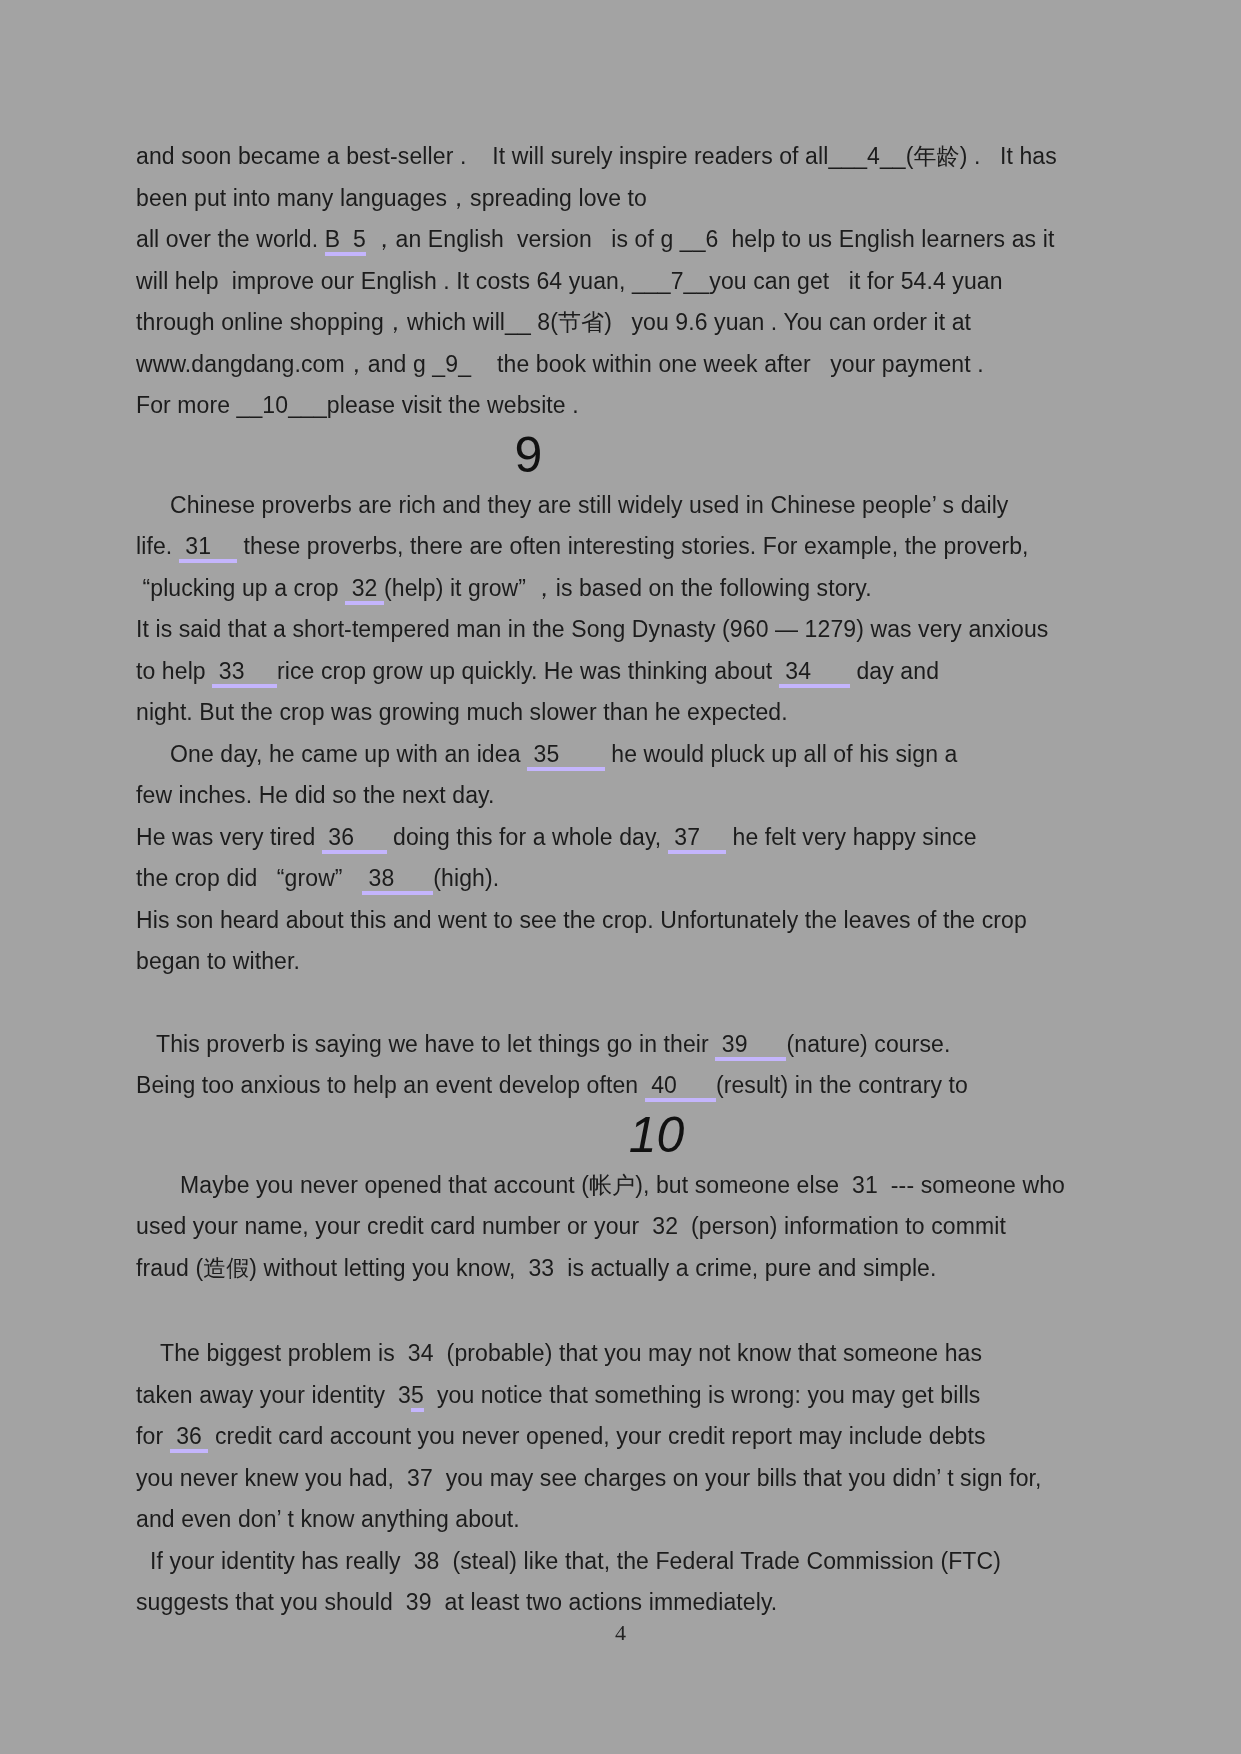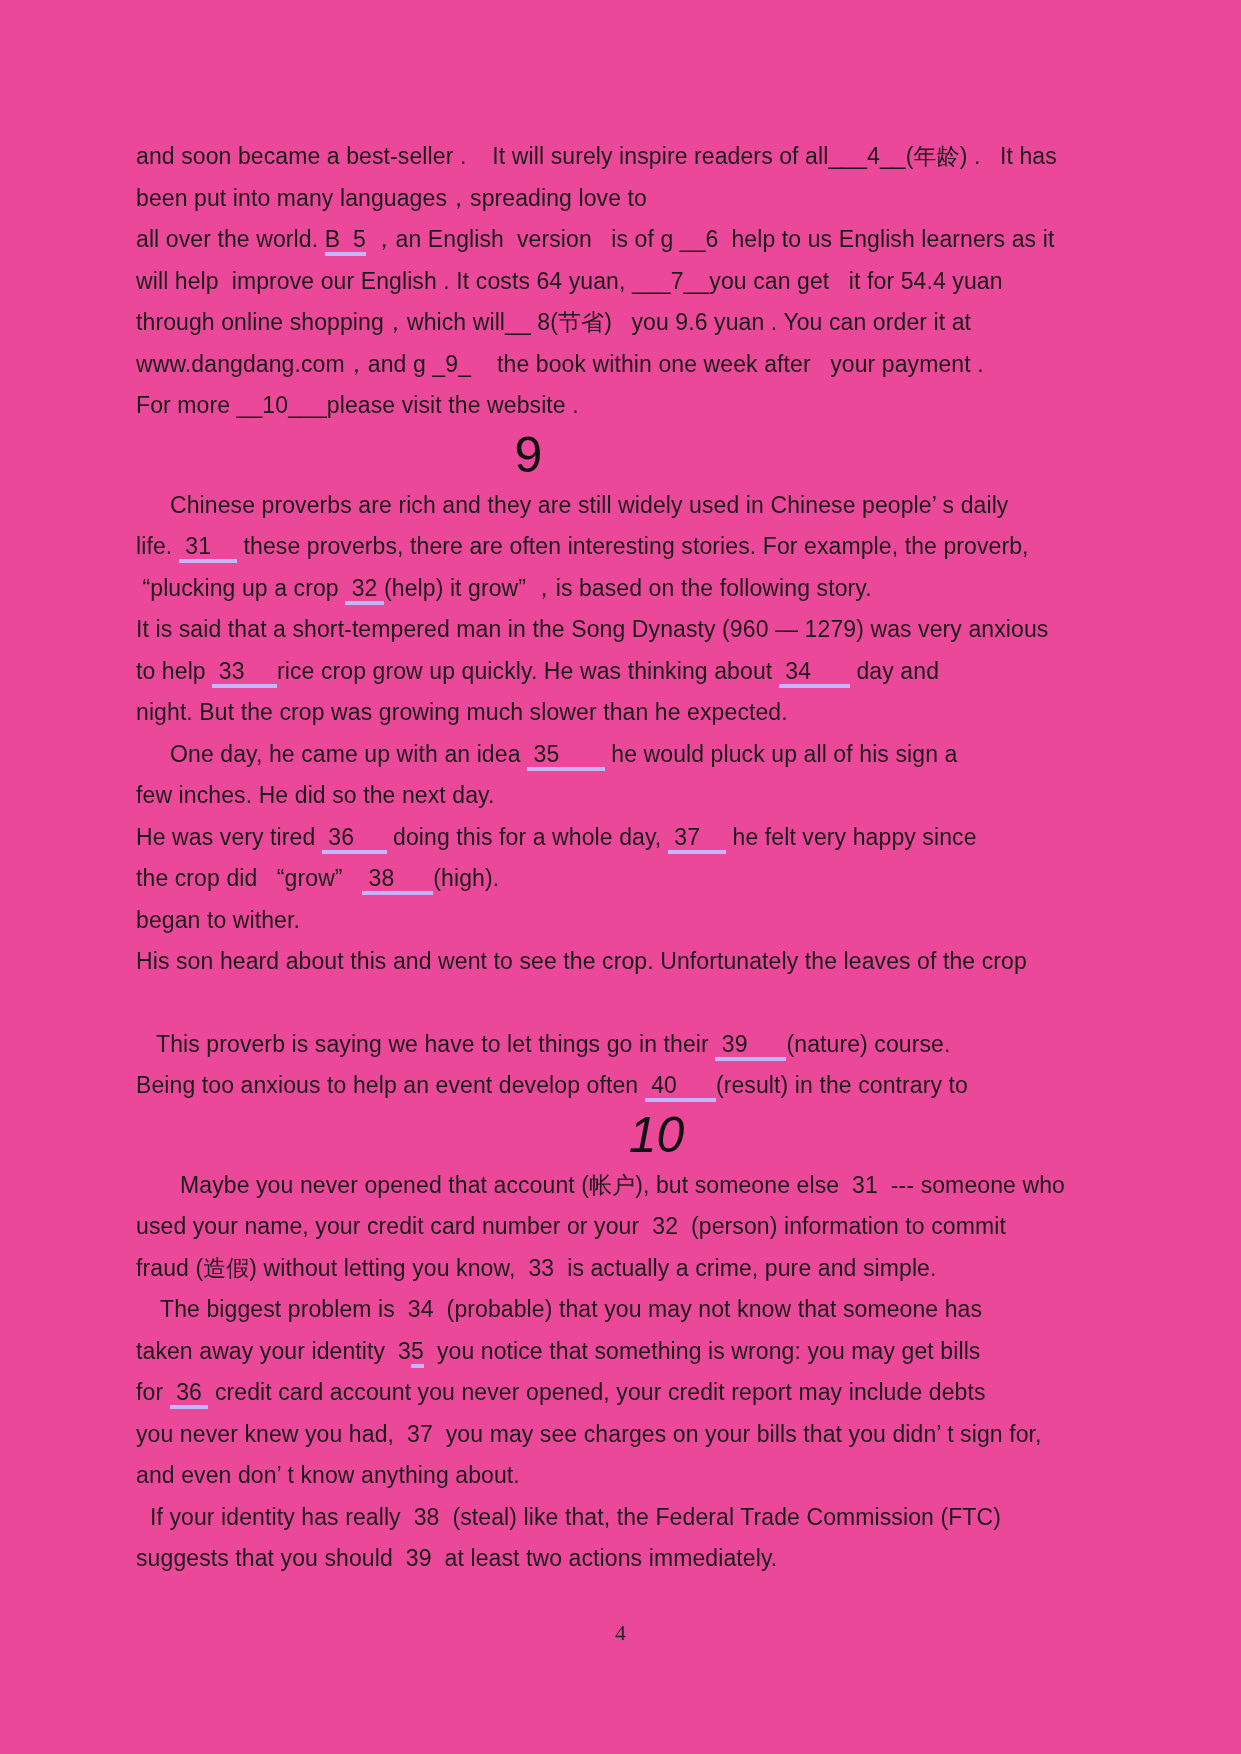--- a/index.html
+++ b/index.html
@@ -1,21 +1,21 @@
 <!DOCTYPE html>
 <html><head>
 <meta charset="utf-8">
 <style>
   html, body { margin: 0; padding: 0; background: #e8e8e8; }
   .page {
     position: relative;
     width: 1241px;
     height: 1754px;
     margin: 0 auto;
-    background: #ec4899;
+    background: #a3a3a3;
     overflow: hidden;
     font-family: "Liberation Sans", sans-serif;
     color: #1c1c1c;
   }
   .content {
     position: absolute;
     left: 136px;
     top: 136px;
     width: 1005px;
   }
@@ -67,29 +67,29 @@
       <div class="line" style="padding-left: 34px;"><span>Chinese proverbs are rich and they are still widely used in Chinese people’ s daily</span></div>
       <div class="line"><span>life. </span><span class="blank"> 31    </span><span> these proverbs, there are often interesting stories. For example, the proverb,</span></div>
       <div class="line"><span> “plucking up a crop </span><span class="blank"> 32 </span><span>(help) it grow” ，is based on the following story.</span></div>
       <div class="line"><span>It is said that a short-tempered man in the Song Dynasty (960 — 1279) was very anxious</span></div>
       <div class="line"><span>to help </span><span class="blank"> 33     </span><span>rice crop grow up quickly. He was thinking about </span><span class="blank"> 34      </span><span> day and</span></div>
       <div class="line"><span>night. But the crop was growing much slower than he expected.</span></div>
       <div class="line" style="padding-left: 34px;"><span>One day, he came up with an idea </span><span class="blank"> 35       </span><span> he would pluck up all of his sign a</span></div>
       <div class="line"><span>few inches. He did so the next day.</span></div>
       <div class="line"><span>He was very tired </span><span class="blank"> 36     </span><span> doing this for a whole day, </span><span class="blank"> 37    </span><span> he felt very happy since</span></div>
       <div class="line"><span>the crop did   “grow”   </span><span class="blank"> 38      </span><span>(high).</span></div>
+      <div class="line"><span>His son heard about this and went to see the crop. Unfortunately the leaves of the crop</span></div>
       <div class="line"><span>began to wither.</span></div>
-      <div class="line"><span>His son heard about this and went to see the crop. Unfortunately the leaves of the crop</span></div>
       <div class="line" style="padding-left: 20px; margin-top: 41px;"><span>This proverb is saying we have to let things go in their </span><span class="blank"> 39      </span><span>(nature) course.</span></div>
       <div class="line"><span>Being too anxious to help an event develop often </span><span class="blank"> 40      </span><span>(result) in the contrary to</span></div>
       <div class="heading"><span style="transform: translateX(18px); font-style: italic;">10</span></div>
       <div class="line" style="padding-left: 44px;"><span>Maybe you never opened that account (帐户), but someone else  31  --- someone who</span></div>
       <div class="line"><span>used your name, your credit card number or your  32  (person) information to commit</span></div>
       <div class="line"><span>fraud (造假) without letting you know,  33  is actually a crime, pure and simple.</span></div>
-      <div class="line" style="padding-left: 24px;"><span>The biggest problem is  34  (probable) that you may not know that someone has</span></div>
+      <div class="line" style="padding-left: 24px; margin-top: 44px;"><span>The biggest problem is  34  (probable) that you may not know that someone has</span></div>
       <div class="line"><span>taken away your identity  3</span><span class="blank">5</span><span>  you notice that something is wrong: you may get bills</span></div>
       <div class="line"><span>for </span><span class="blank"> 36 </span><span> credit card account you never opened, your credit report may include debts</span></div>
       <div class="line"><span>you never knew you had,  37  you may see charges on your bills that you didn’ t sign for,</span></div>
       <div class="line"><span>and even don’ t know anything about.</span></div>
       <div class="line" style="padding-left: 14px;"><span>If your identity has really  38  (steal) like that, the Federal Trade Commission (FTC)</span></div>
       <div class="line"><span>suggests that you should  39  at least two actions immediately.</span></div>
     </div>
   <div class="footer">4</div>
 </div>
 

